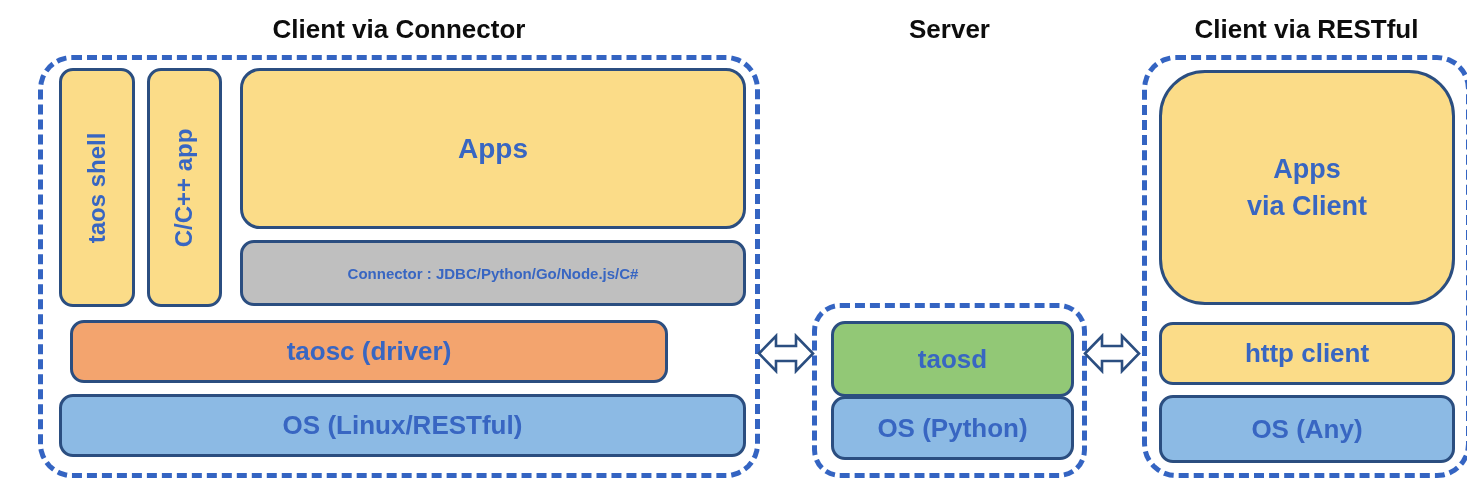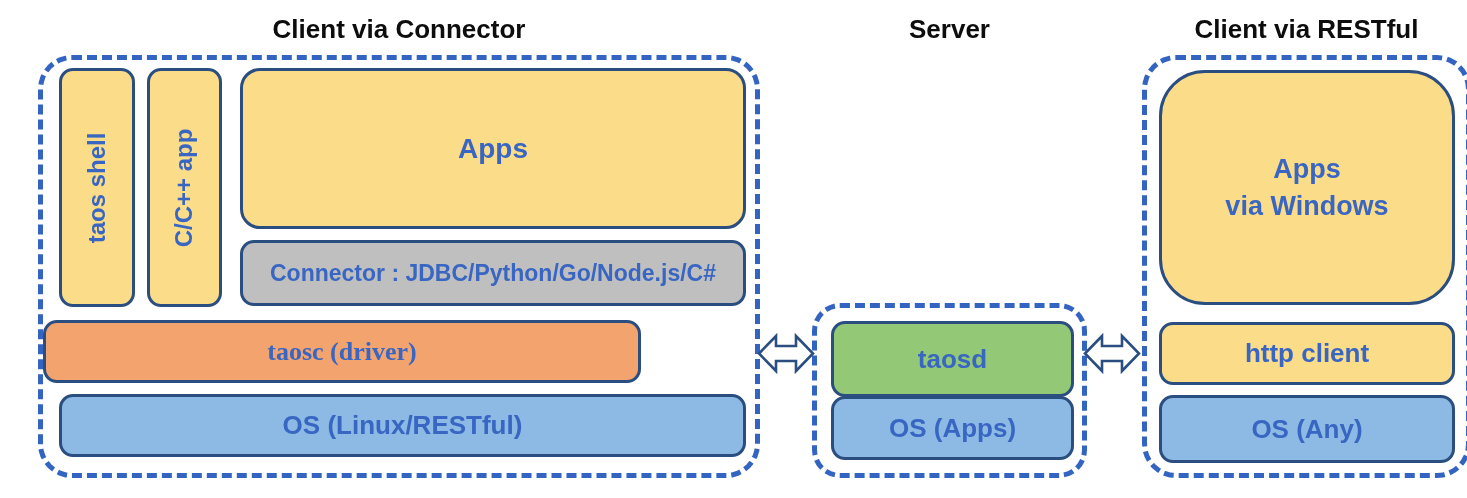--- a/index.html
+++ b/index.html
@@ -57,21 +57,21 @@
   .fill-blue   { background: var(--blue); }
   .fill-green  { background: var(--green); }
   .vlabel {
     transform: rotate(-90deg);
     white-space: nowrap;
     font-size: 24px;
     font-weight: bold;
   }
   .apps-box { border-radius: 20px; font-size: 28px; }
   .apps-restful-box { border-radius: 46px; font-size: 27px; line-height: 1.35; }
-  .connector-box { font-size: 23px; }
+  .connector-box { font-size: 15px; }
   .bar-box { font-size: 26px; }
   .arrow-icon { position: absolute; }
 </style>
 </head>
 <body>
 
 <div class="canvas">
 
   <div class="group-title" style="left:14px; top:14px; width:722px;">Client via Connector</div>
   <div class="group-title" style="left:1118px; top:14px; width:329px;">Client via RESTful</div>
@@ -86,38 +86,38 @@
   </div>
   <div class="box fill-yellow" style="left:123px; top:68px; width:75px; height:239px;">
     <span class="vlabel">C/C++ app</span>
   </div>
   <div class="box fill-yellow apps-box" style="left:216px; top:68px; width:506px; height:161px;">
     <span>Apps</span>
   </div>
   <div class="box fill-gray connector-box" style="left:216px; top:240px; width:506px; height:66px;">
     <span>Connector : JDBC/Python/Go/Node.js/C#</span>
   </div>
-  <div class="box fill-orange bar-box" style="left:19px; top:320px; width:598px; height:63px;font-family:Liberation Serif, serif;">
+  <div class="box fill-orange bar-box" style="left:46px; top:320px; width:598px; height:63px;">
     <span>taosc (driver)</span>
   </div>
   <div class="box fill-blue bar-box" style="left:35px; top:394px; width:687px; height:63px;">
     <span>OS (Linux/RESTful)</span>
   </div>
 
   <div class="box fill-green bar-box" style="left:807px; top:321px; width:243px; height:76px;">
     <span>taosd</span>
   </div>
   <div class="box fill-blue bar-box" style="left:807px; top:396px; width:243px; height:64px;">
-    <span>OS (Apps)</span>
+    <span>OS (Python)</span>
   </div>
 
   <div class="box fill-yellow apps-restful-box" style="left:1135px; top:70px; width:296px; height:235px;">
     <span>
       <span style="display:block;">Apps</span>
-      <span style="display:block;">via Windows</span>
+      <span style="display:block;">via Client</span>
     </span>
   </div>
   <div class="box fill-yellow bar-box" style="left:1135px; top:322px; width:296px; height:63px;">
     <span>http client</span>
   </div>
   <div class="box fill-blue bar-box" style="left:1135px; top:395px; width:296px; height:68px;">
     <span>OS (Any)</span>
   </div>
 
   <svg class="arrow-icon" style="left:733px; top:331px;" width="58" height="45" viewBox="0 0 58 45" aria-hidden="true">

